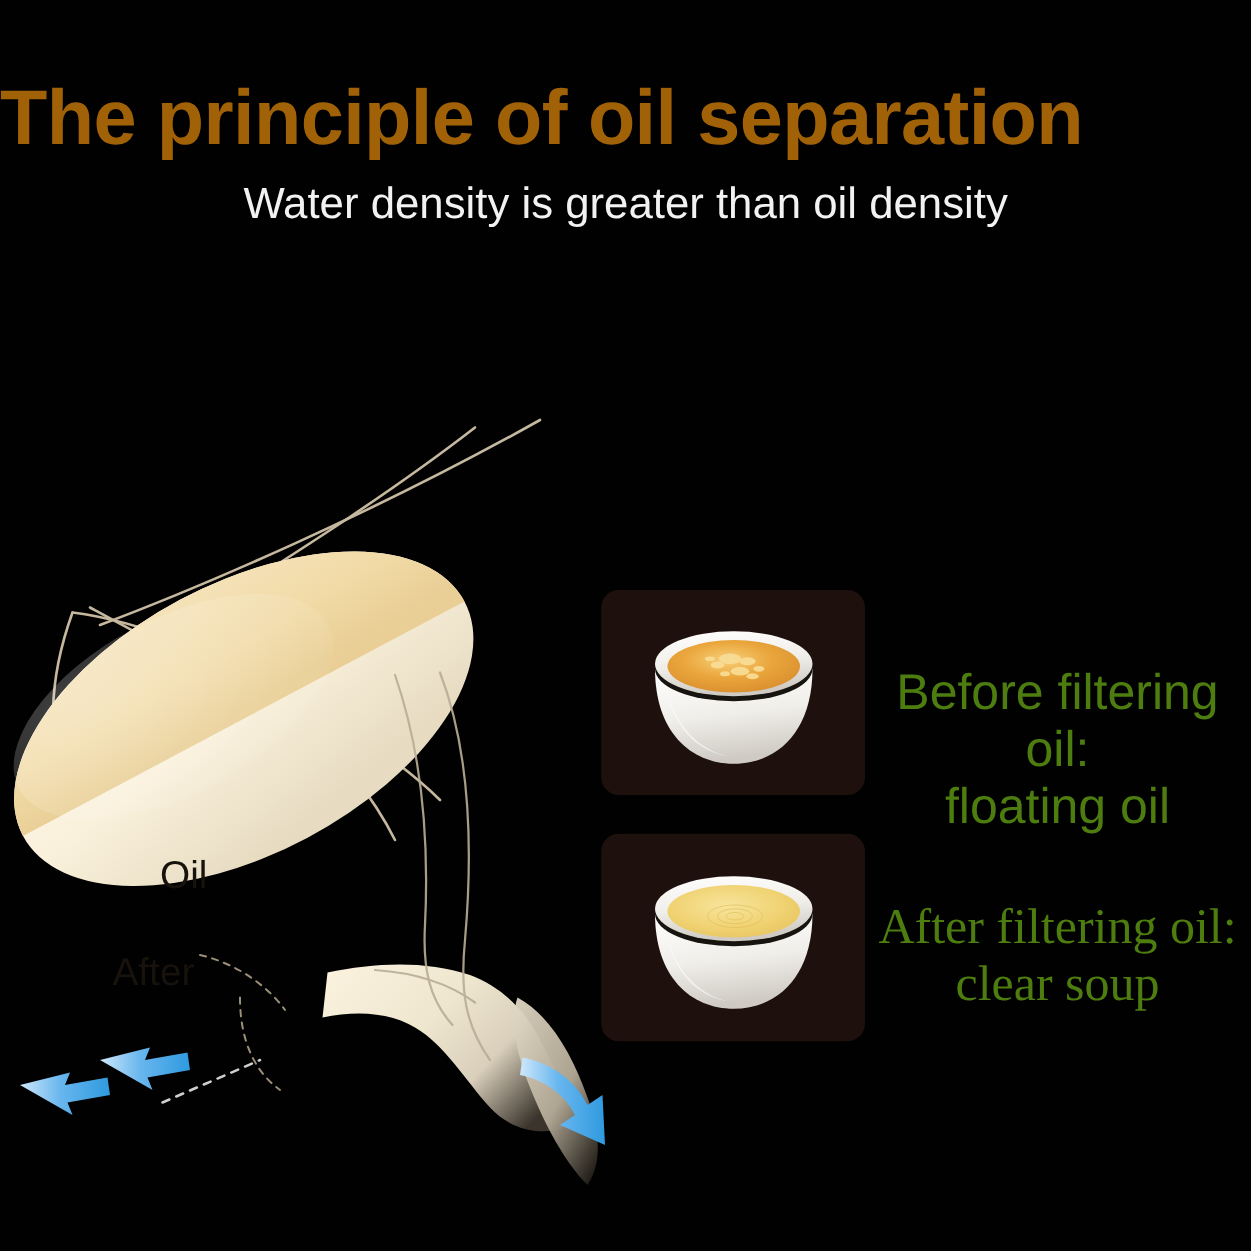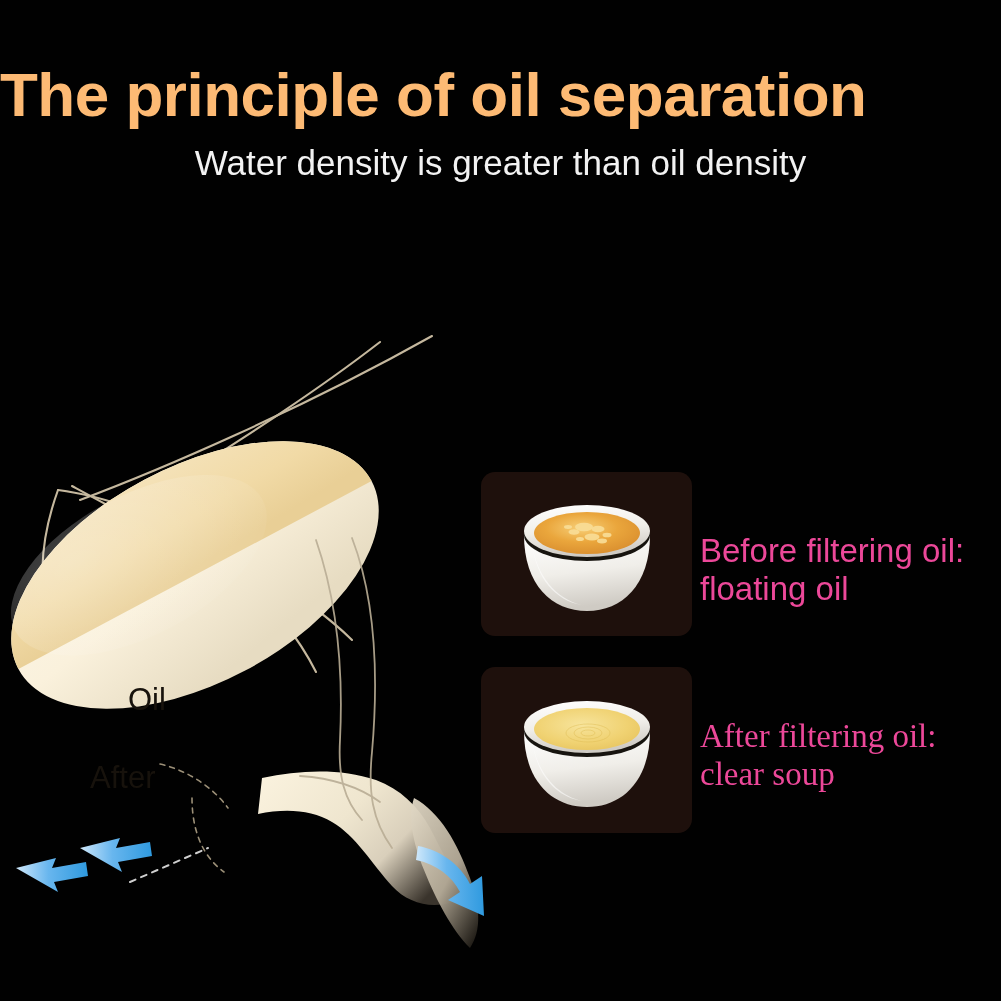--- a/index.html
+++ b/index.html
@@ -19,21 +19,21 @@
     overflow: hidden;
   }
 
   
   #page-title {
     position: absolute;
     left: 0;
     top: 62px;
     width: 840px;
     text-align: center;
-    color: #fdba74;
+    color: #a16207;
     font-size: 62px;
     font-weight: bold;
     letter-spacing: -0.5px;
     line-height: 1.05;
     white-space: nowrap;
   }
   #page-subtitle {
     position: absolute;
     left: 0;
     top: 144px;
@@ -93,22 +93,23 @@
     top: 50%;
     transform: translate(-50%, -50%);
     width: 150px;
     height: 130px;
   }
   .bowl-photo svg { display: block; }
 
   
   .caption {
     position: absolute;
-    color: #ec4899;
-    font-size: 33px;
+    color: #4d7c0f;
+    text-align: center;
+    font-size: 40px;
     line-height: 1.14;
     white-space: pre-line;
   }
   #caption-before { left: 700px; top: 532px; width: 292px; }
   #caption-after  { left: 700px; top: 718px; width: 292px; font-family: Liberation Serif, serif; }
 </style>
 </head>
 <body>
 
 <div id="stage">

